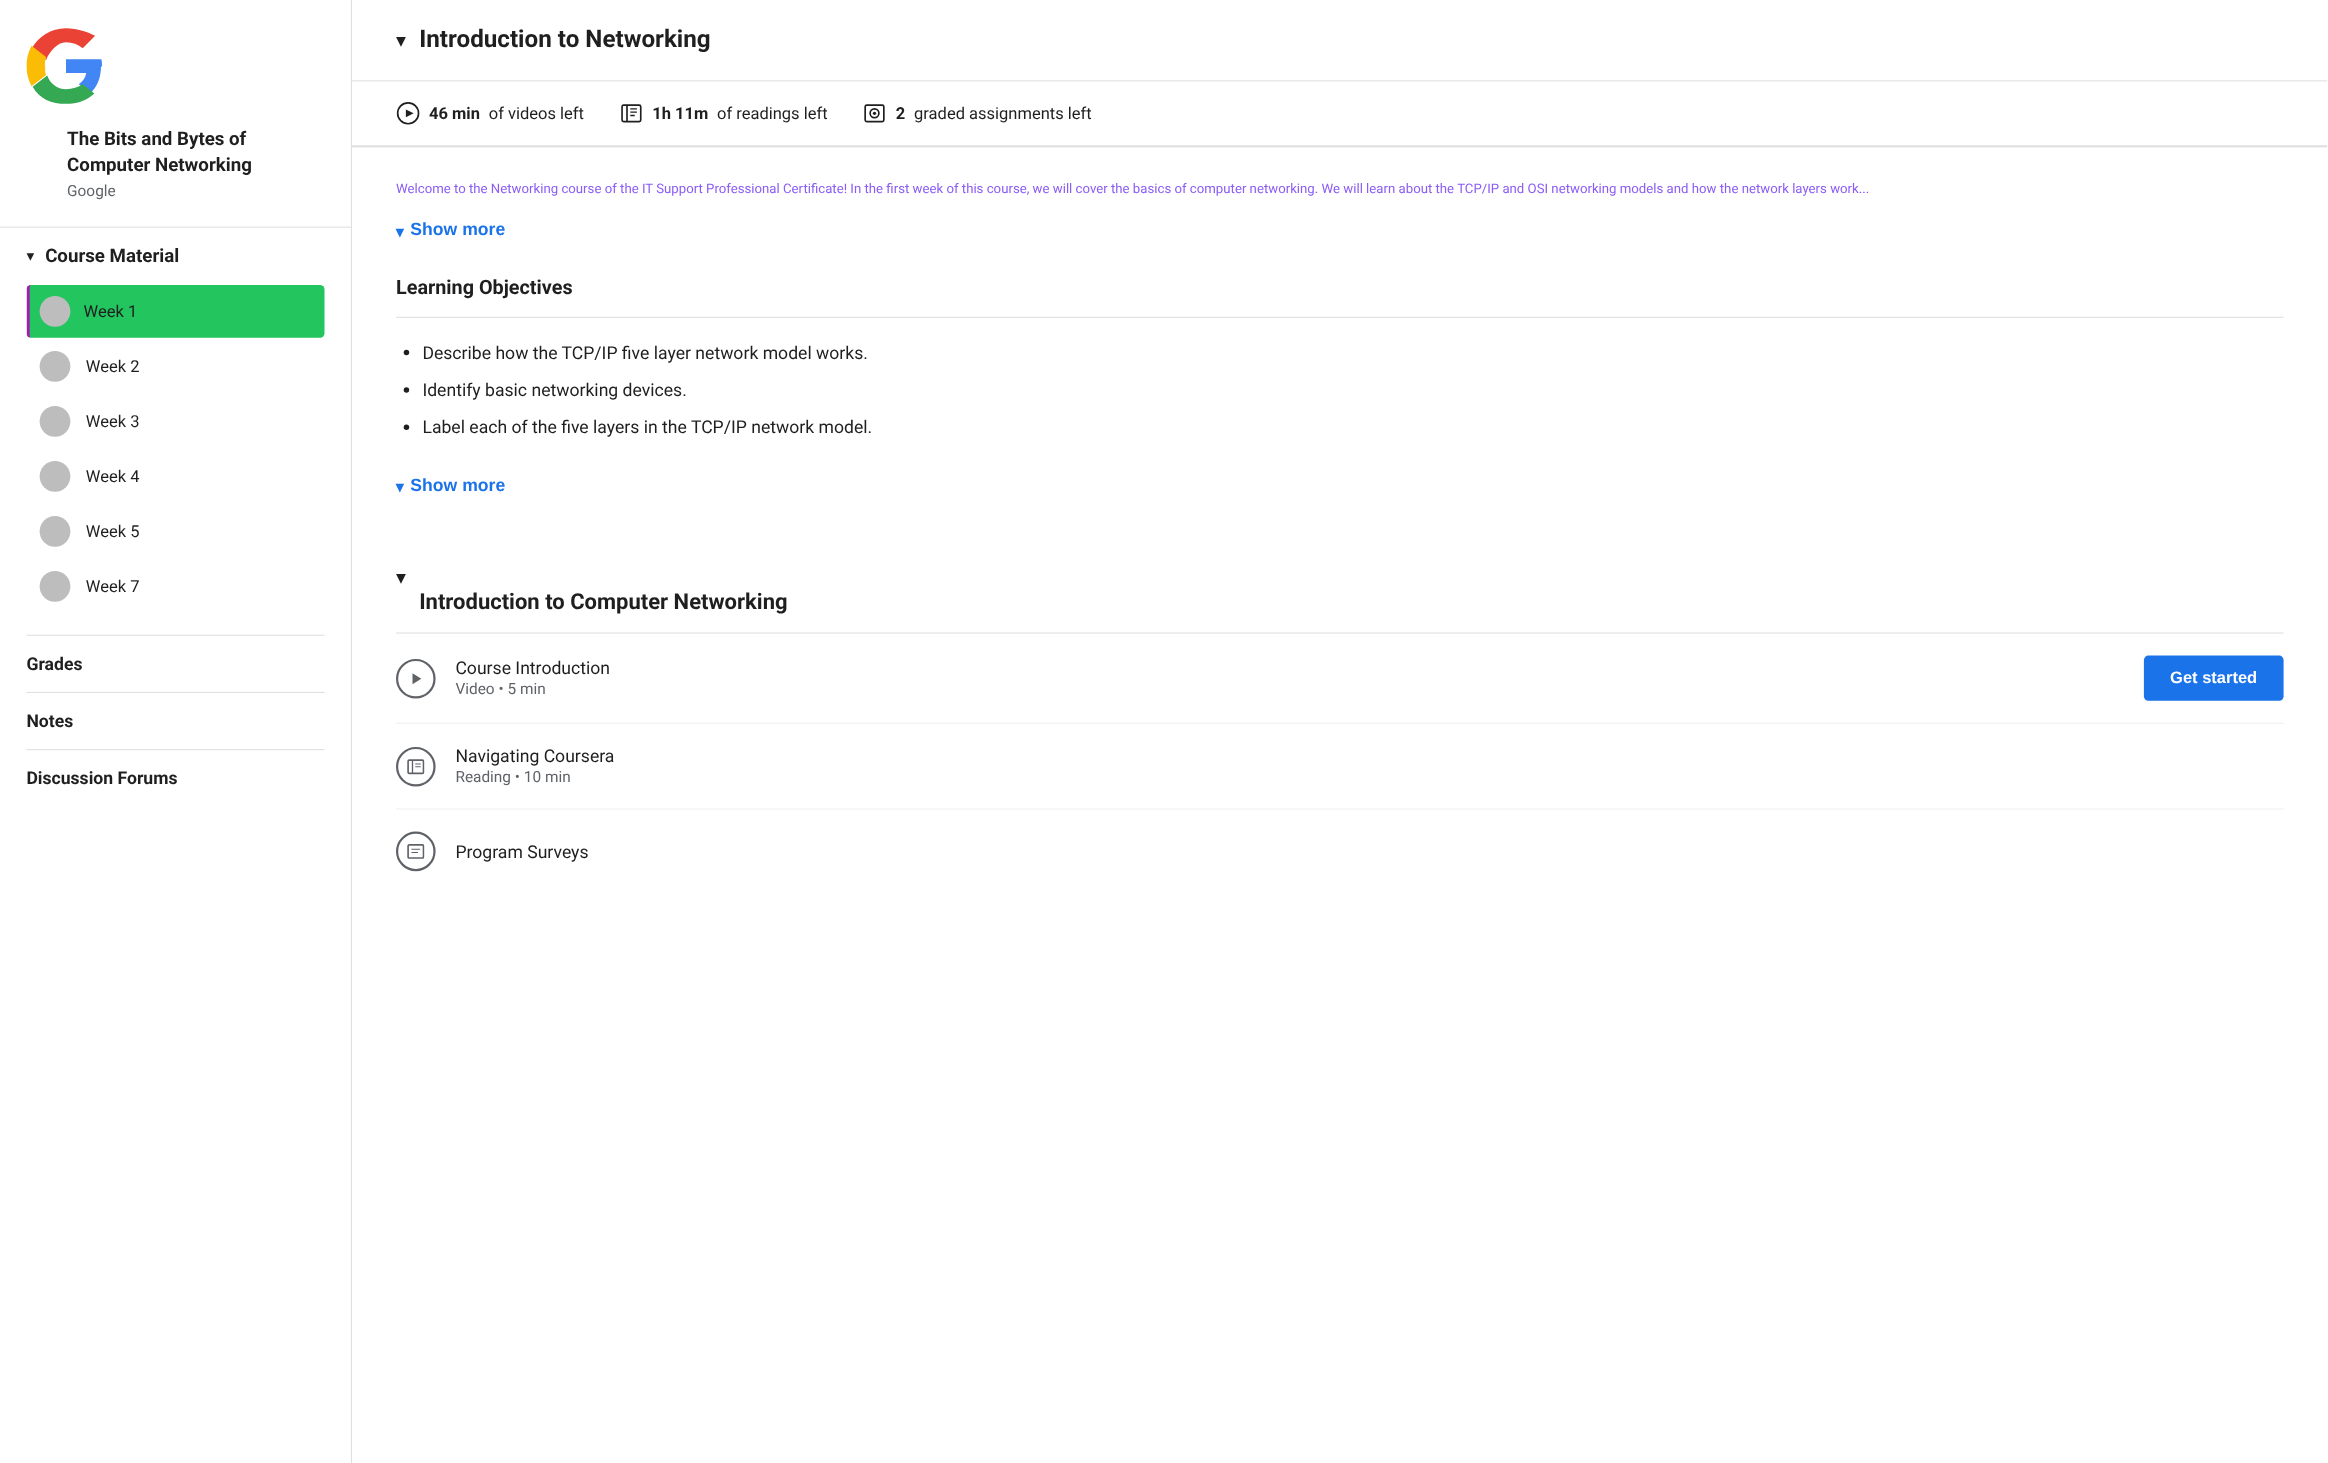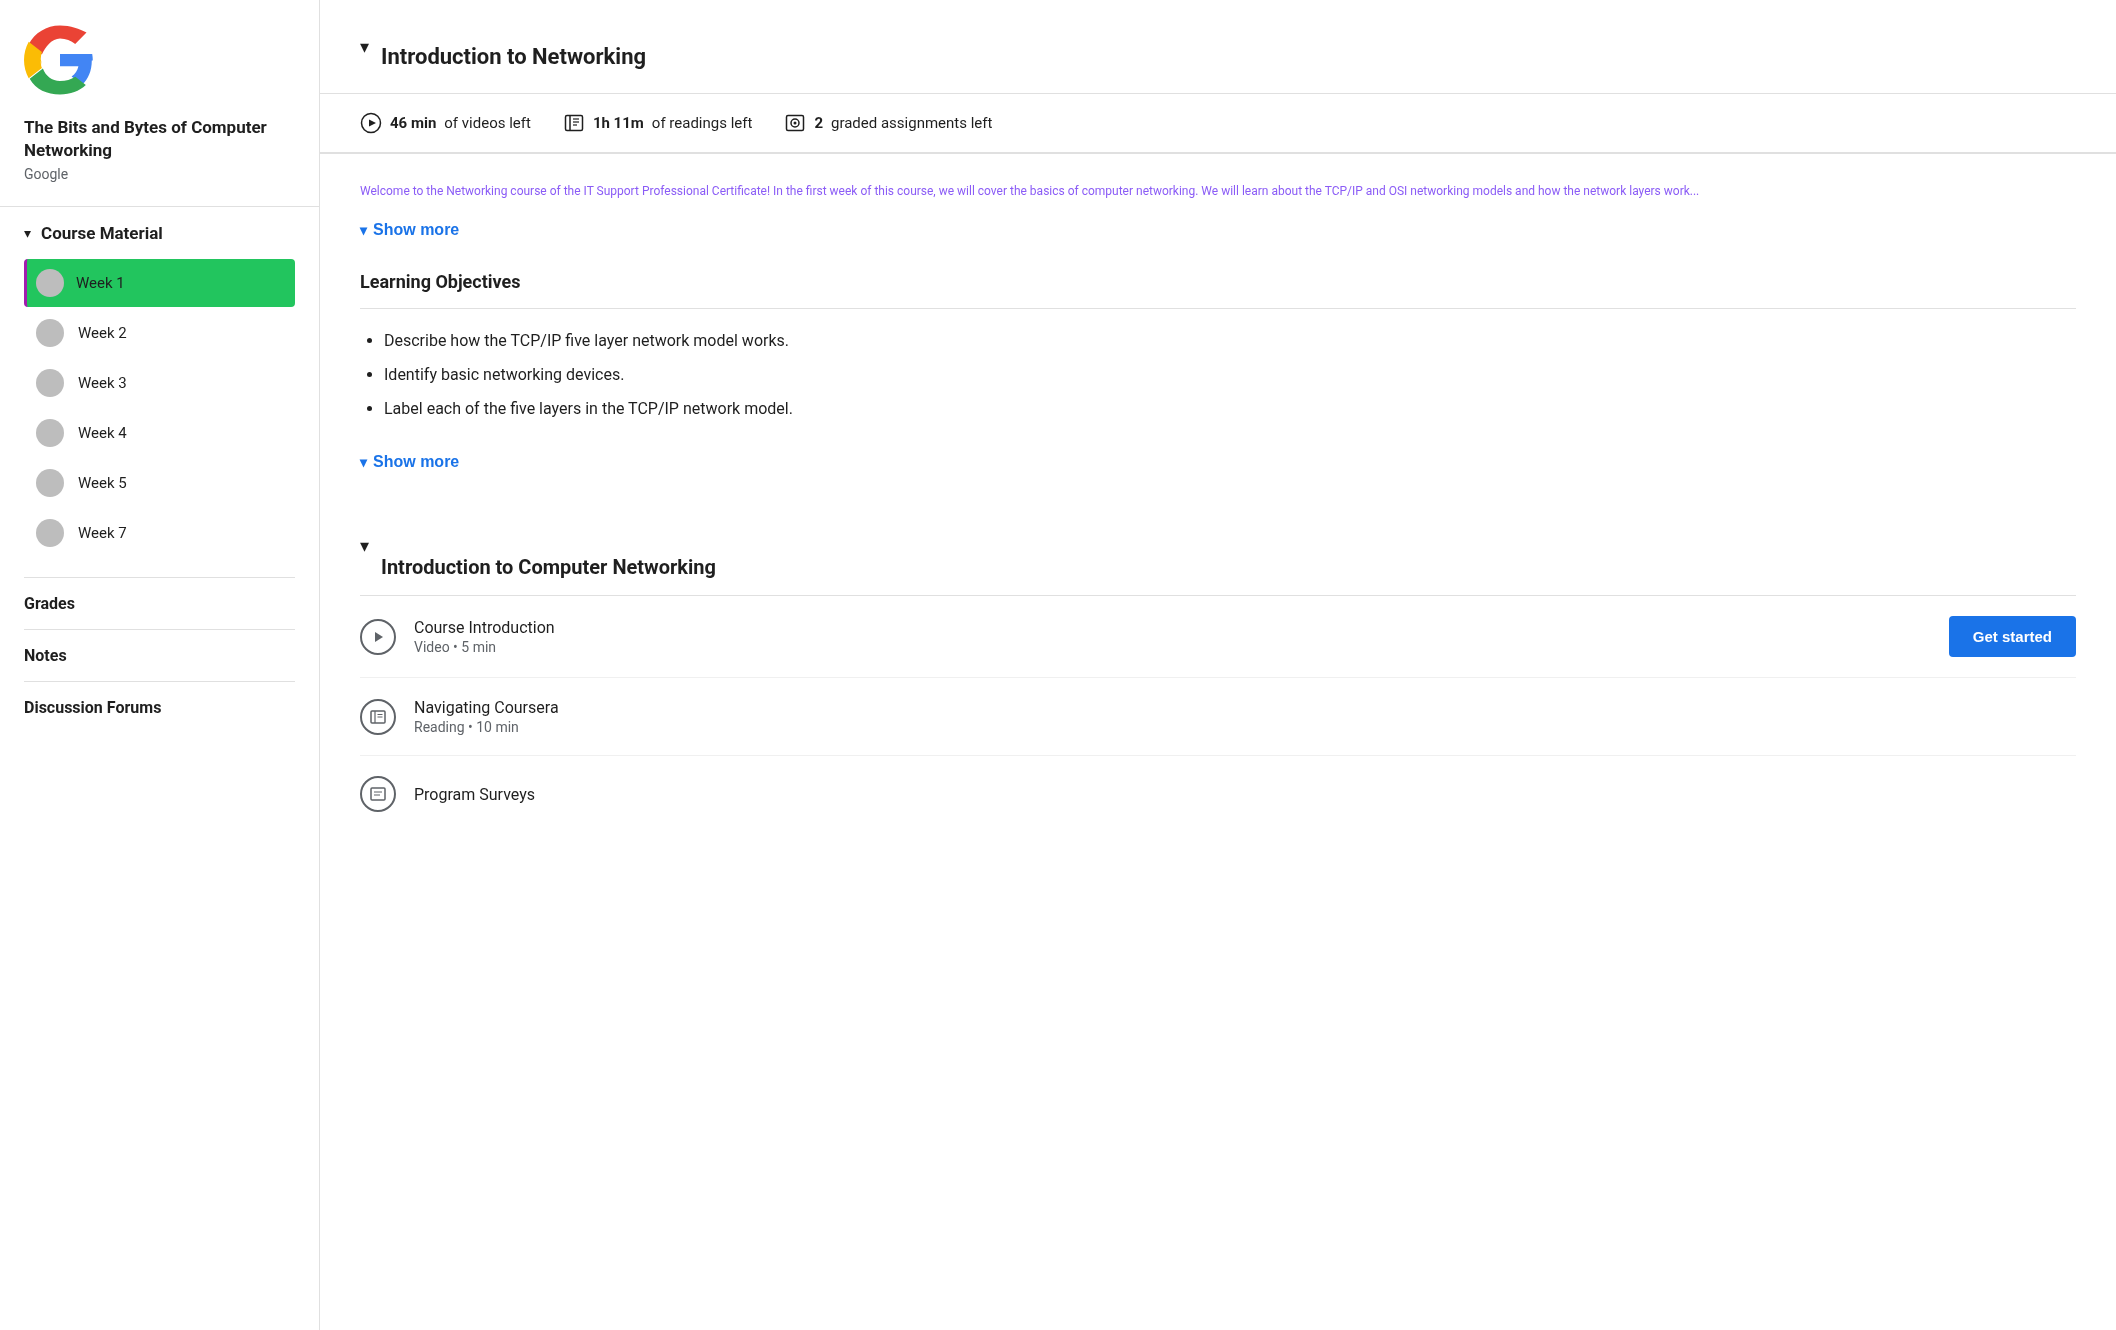--- a/index.html
+++ b/index.html
@@ -29,20 +29,21 @@
       align-items: center;
     }
 
     .google-g {
       width: 72px;
       height: 72px;
     }
 
     .course-info {
       padding: 0 24px 24px 24px;
+      margin-left: 37px;
     }
 
     .course-title {
       font-weight: 700;
       font-size: 17px;
       line-height: 1.35;
       color: #1f1f1f;
       margin-bottom: 4px;
     }
 
@@ -151,21 +152,20 @@
 
     .section-header .chevron-icon {
       font-size: 18px;
       color: #1f1f1f;
     }
 
     .section-header .section-title {
       font-weight: 700;
       font-size: 22px;
       color: #1f1f1f;
-      margin-top: 20px;
     }
 
     .section-meta {
       display: flex;
       align-items: center;
       gap: 32px;
       padding: 18px 40px;
       border-bottom: 2px solid #e0e0e0;
     }
 

